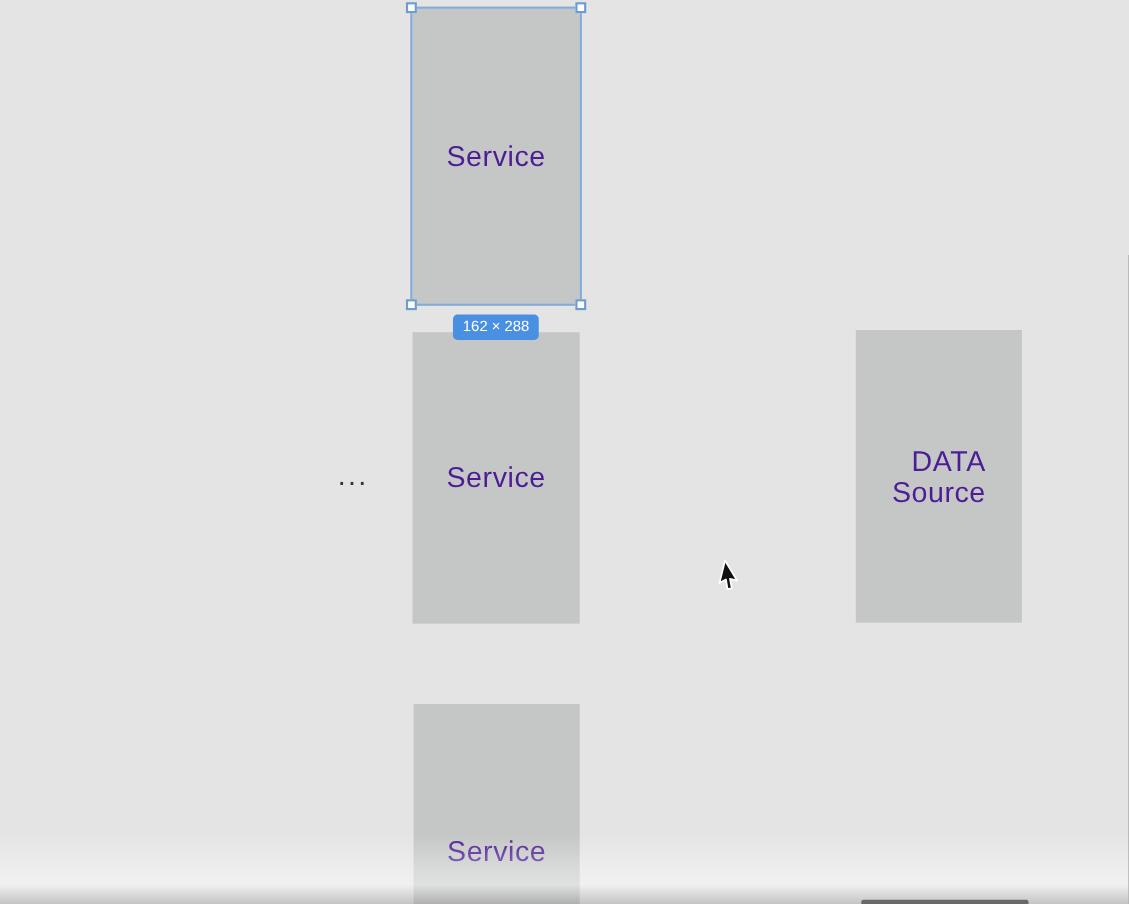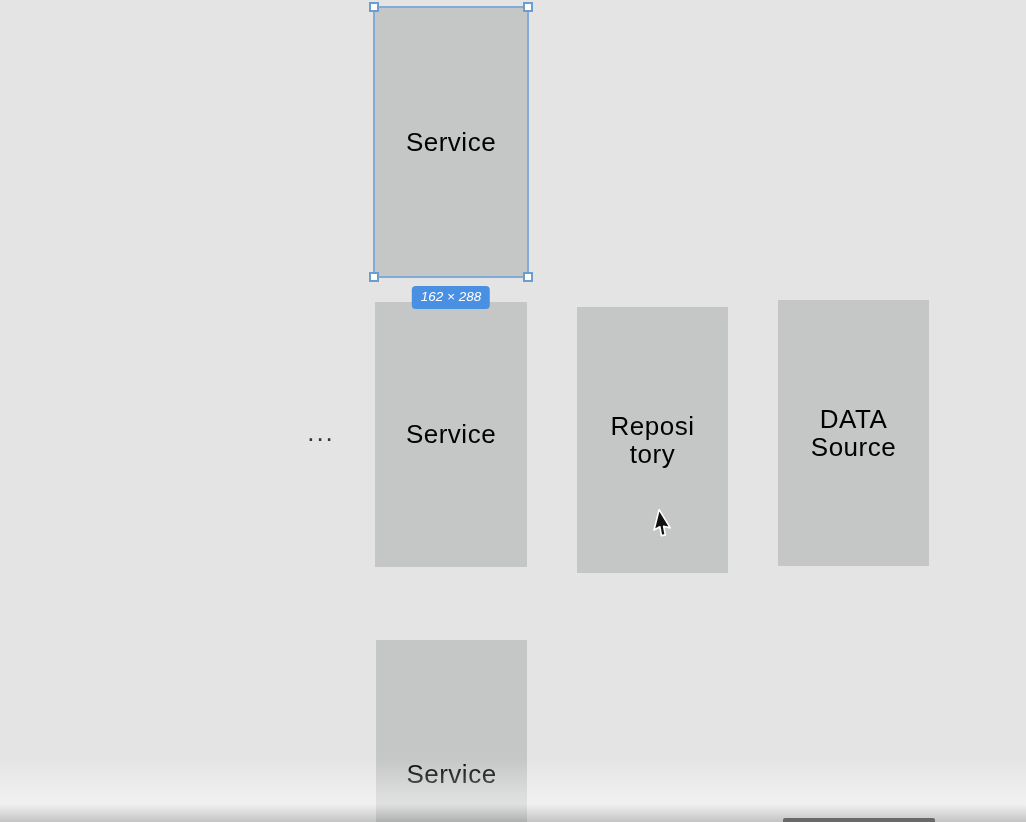--- a/index.html
+++ b/index.html
@@ -18,24 +18,24 @@
 
   
   .box {
     position: absolute;
     background: #c5c6c6;
     display: flex;
     align-items: center;
     justify-content: center;
   }
   .box .label {
-    color: #000000;
+    color: #4c1d95;
     font-size: 26px;
     line-height: 1.08;
-    text-align: center;
+    text-align: right;
     white-space: pre-line;
     letter-spacing: 0.5px;
   }
   .box-service-top    { left: 375px; top: 8px;   width: 152px; height: 268px; }
   .box-client         { left: 102px; top: 299px; width: 152px; height: 268px; }
   .box-service-mid    { left: 375px; top: 302px; width: 152px; height: 265px; }
   .box-repository     { left: 577px; top: 307px; width: 151px; height: 266px; }
   .box-data-source    { left: 778px; top: 300px; width: 151px; height: 266px; }
   .box-service-bottom { left: 376px; top: 640px; width: 151px; height: 268px; }
 
@@ -66,21 +66,20 @@
     top: 286px;
     transform: translateX(-50%);
     background: #4a90e2;
     color: #ffffff;
     font-size: 13.5px;
     line-height: 1;
     padding: 4px 9px 5px 9px;
     border-radius: 4px;
     white-space: nowrap;
     z-index: 6;
-    font-style: italic;
   }
 
   
   .ellipsis {
     position: absolute;
     left: 300px;
     top: 417px;
     width: 42px;
     text-align: center;
     color: #333333;
@@ -140,24 +139,20 @@
 
   <div class="size-badge">162 × 288</div>
 
 
   <div class="ellipsis">...</div>
 
   <div class="box box-service-mid">
     <span class="label">Service</span>
   </div>
 
-  <div class="box box-repository">
-    <span class="label">Reposi
-tory</span>
-  </div>
 
   <div class="box box-data-source">
     <span class="label">DATA
 Source</span>
   </div>
 
   <div class="box box-service-bottom">
     <span class="label">Service</span>
   </div>
 

